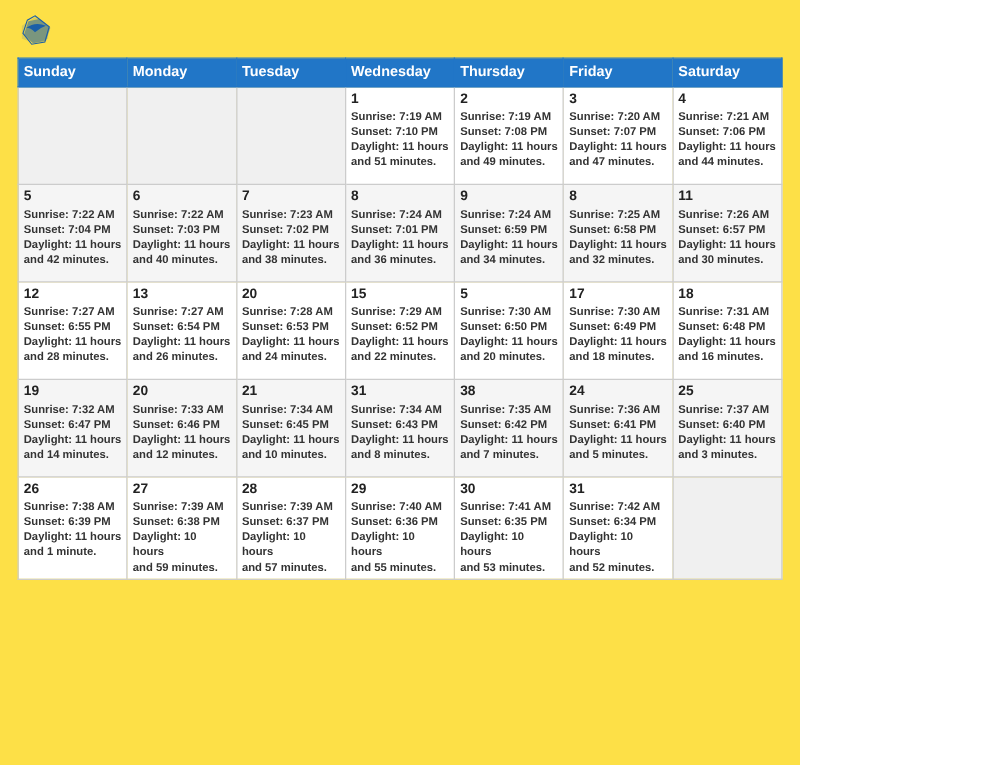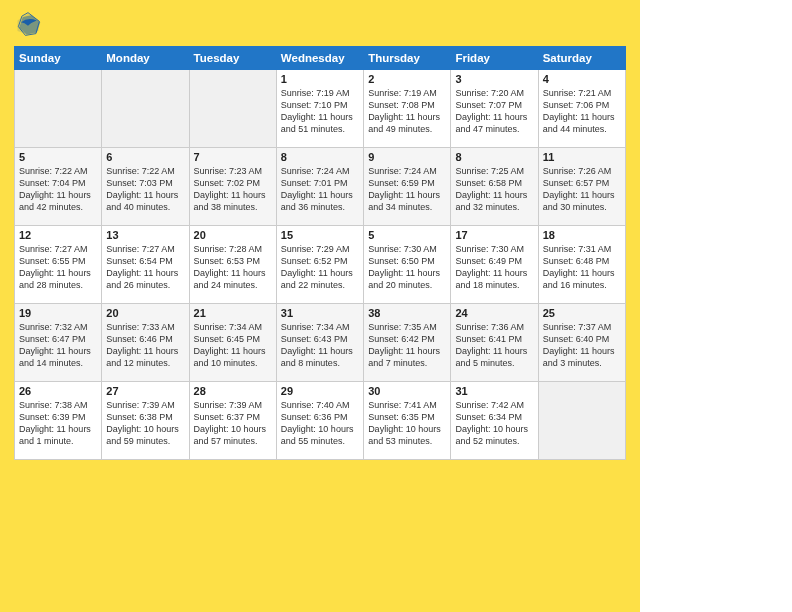--- a/index.html
+++ b/index.html
@@ -95,20 +95,21 @@
     .day-num {
       font-size: 11px;
       font-weight: bold;
       margin-bottom: 2px;
       color: #222;
     }
     .day-info {
       font-size: 9px;
       color: #333;
       line-height: 1.35;
+      font-weight: bold;
     }
     .empty-cell {
       background: #f0f0f0 !important;
     }
   </style>
 </head>
 <body>
 
 <div class="page">
   <div class="header">

